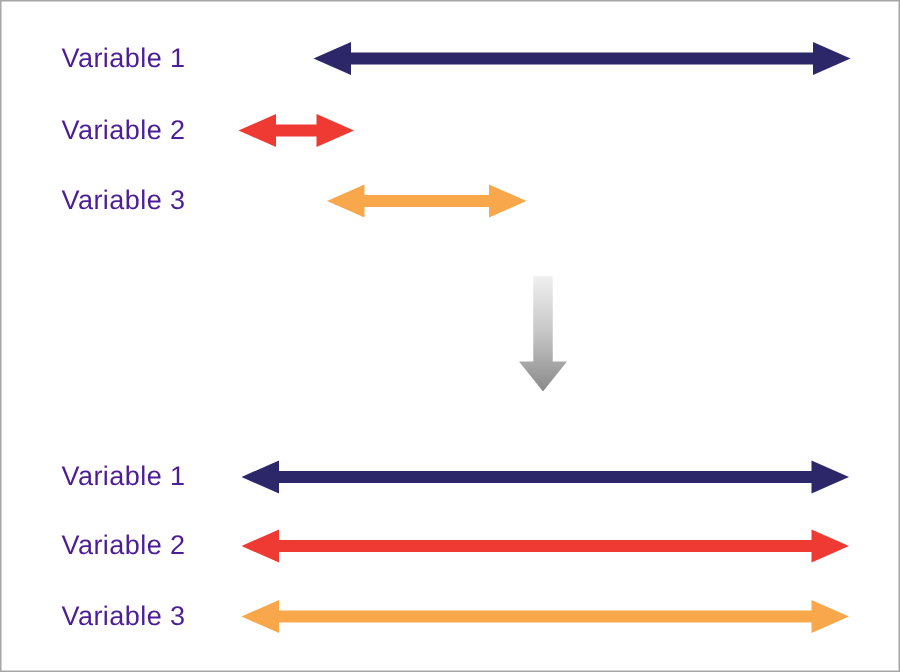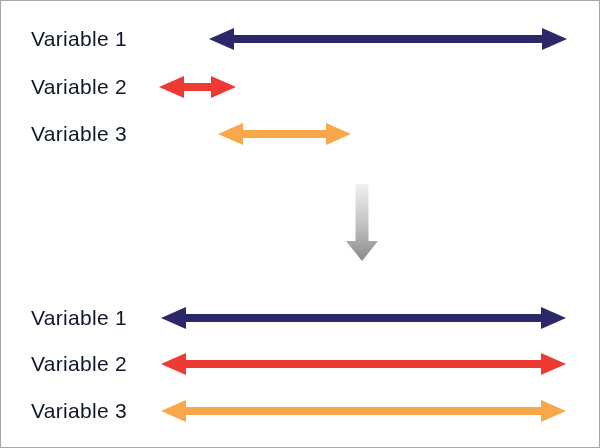--- a/index.html
+++ b/index.html
@@ -7,25 +7,25 @@
     position:relative;
     width:600px;height:448px;
     box-sizing:border-box;
     border:1px solid #a6a6a6;
     background:#ffffff;
     overflow:hidden;
     font-family:"Liberation Sans", sans-serif;
   }
   .var-label{
     position:absolute;
-    left:30px;
+    left:40px;
     transform:translateY(-50%);
-    font-size:21px;
+    font-size:18px;
     letter-spacing:0.3px;
-    color:#0f172a;
+    color:#4c1d95;
     white-space:nowrap;
   }
   .double-arrow{
     position:absolute;
     display:flex;
     align-items:center;
     height:22px;
   }
   .double-arrow .head{display:block;width:0;height:0;}
   .double-arrow .head.left{

